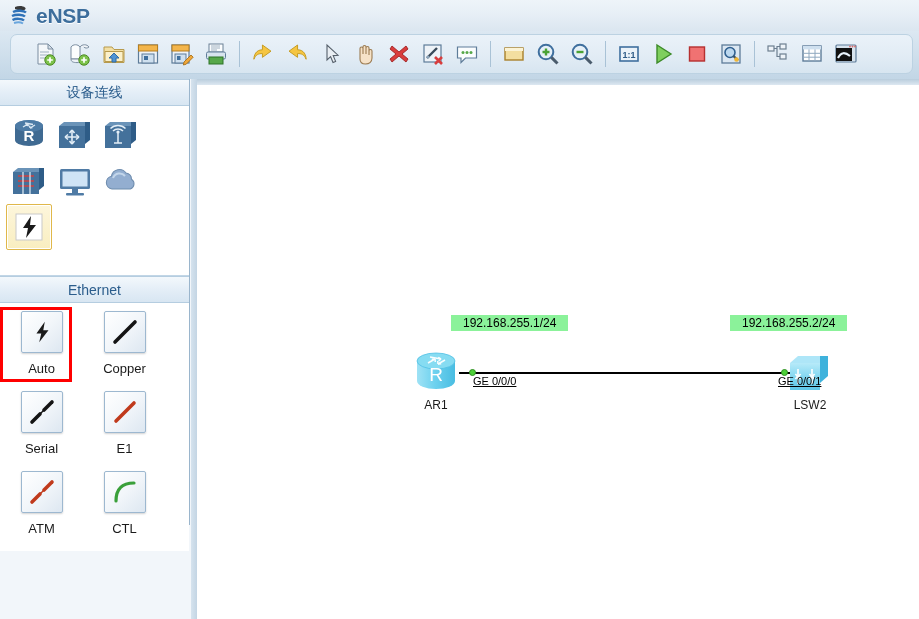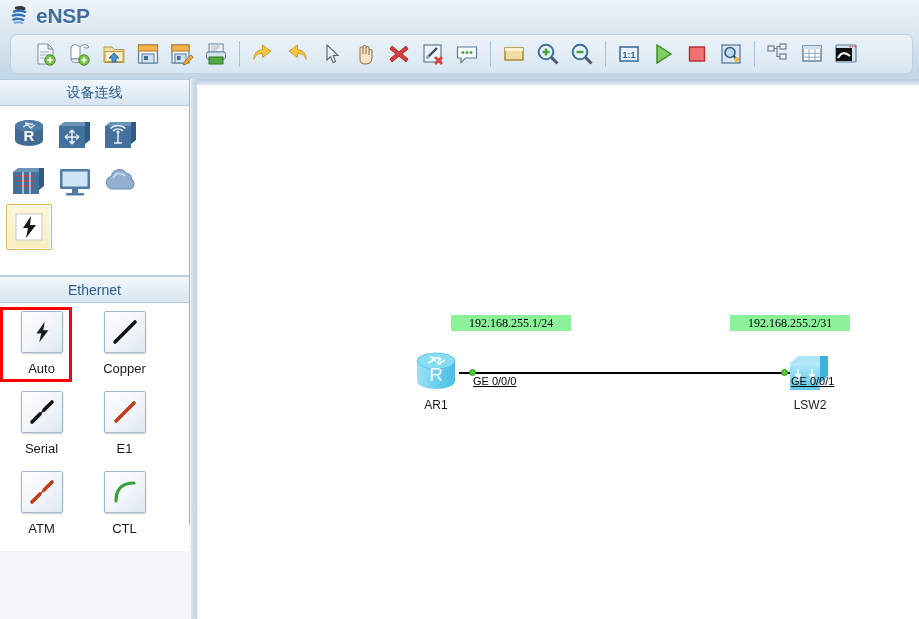--- a/index.html
+++ b/index.html
@@ -198,23 +198,23 @@
     position: absolute;
     font-size: 12px;
     color: #1a1a1a;
     white-space: nowrap;
     text-align: center;
   }
   .ip-badge {
     position: absolute;
     background: #8bf29a;
     color: #000000;
-    font-family: Liberation Serif, serif;
+    font-family: Liberation Sans, sans-serif;
     font-size: 12px;
-    padding: 1px 18px;
+    padding: 1px 12px;
     white-space: nowrap;
     line-height: 14px;
   }
   .link-line {
     position: absolute;
     background: #000000;
     height: 2px;
   }
   .port-dot {
     position: absolute;
@@ -645,21 +645,21 @@
             <path d="M32 10 l-2.4 2"></path>
         </g>
         <text x="27" y="32" font-size="19" font-family="'Liberation Sans',sans-serif" fill="#ffffff" text-anchor="middle">R</text>
       </svg>
     </div>
     <div class="node-label" style="left:212px; top:313px; width:54px;">AR1</div>
 
     <div class="port-dot" style="left:272px; top:284px;"></div>
     <div class="port-label" style="left:276px; top:290px;">GE 0/0/0</div>
 
-    <div class="ip-badge" style="left:533px; top:230px;">192.168.255.2/31</div>
+    <div class="ip-badge" style="left:533px; top:230px;">192.168.255.2/24</div>
 
     <div class="node" style="left:589px; top:266px;">
       <svg width="48" height="44" viewBox="0 0 48 44">
         <defs>
           <linearGradient id="swFront" x1="0" y1="0" x2="0" y2="1">
             <stop offset="0%" stop-color="#b7eaf9"></stop>
             <stop offset="55%" stop-color="#7fd6f0"></stop>
             <stop offset="100%" stop-color="#5fc8e9"></stop>
           </linearGradient>
         </defs>
@@ -678,17 +678,17 @@
             <path d="M26 26 l2.6-3"></path>
           <path d="M26 33 v-8"></path>
             <path d="M26 25 l-2.6 3"></path>
             <path d="M26 25 l2.6 3"></path>
         </g>
       </svg>
     </div>
     <div class="node-label" style="left:589px; top:313px; width:48px;">LSW2</div>
 
     <div class="port-dot" style="left:584px; top:284px;"></div>
-    <div class="port-label" style="left:581px; top:290px;margin-left:13px;">GE 0/0/1</div>
+    <div class="port-label" style="left:581px; top:290px;">GE 0/0/1</div>
 
   </div>
 
 </div>
 
 </body></html>

